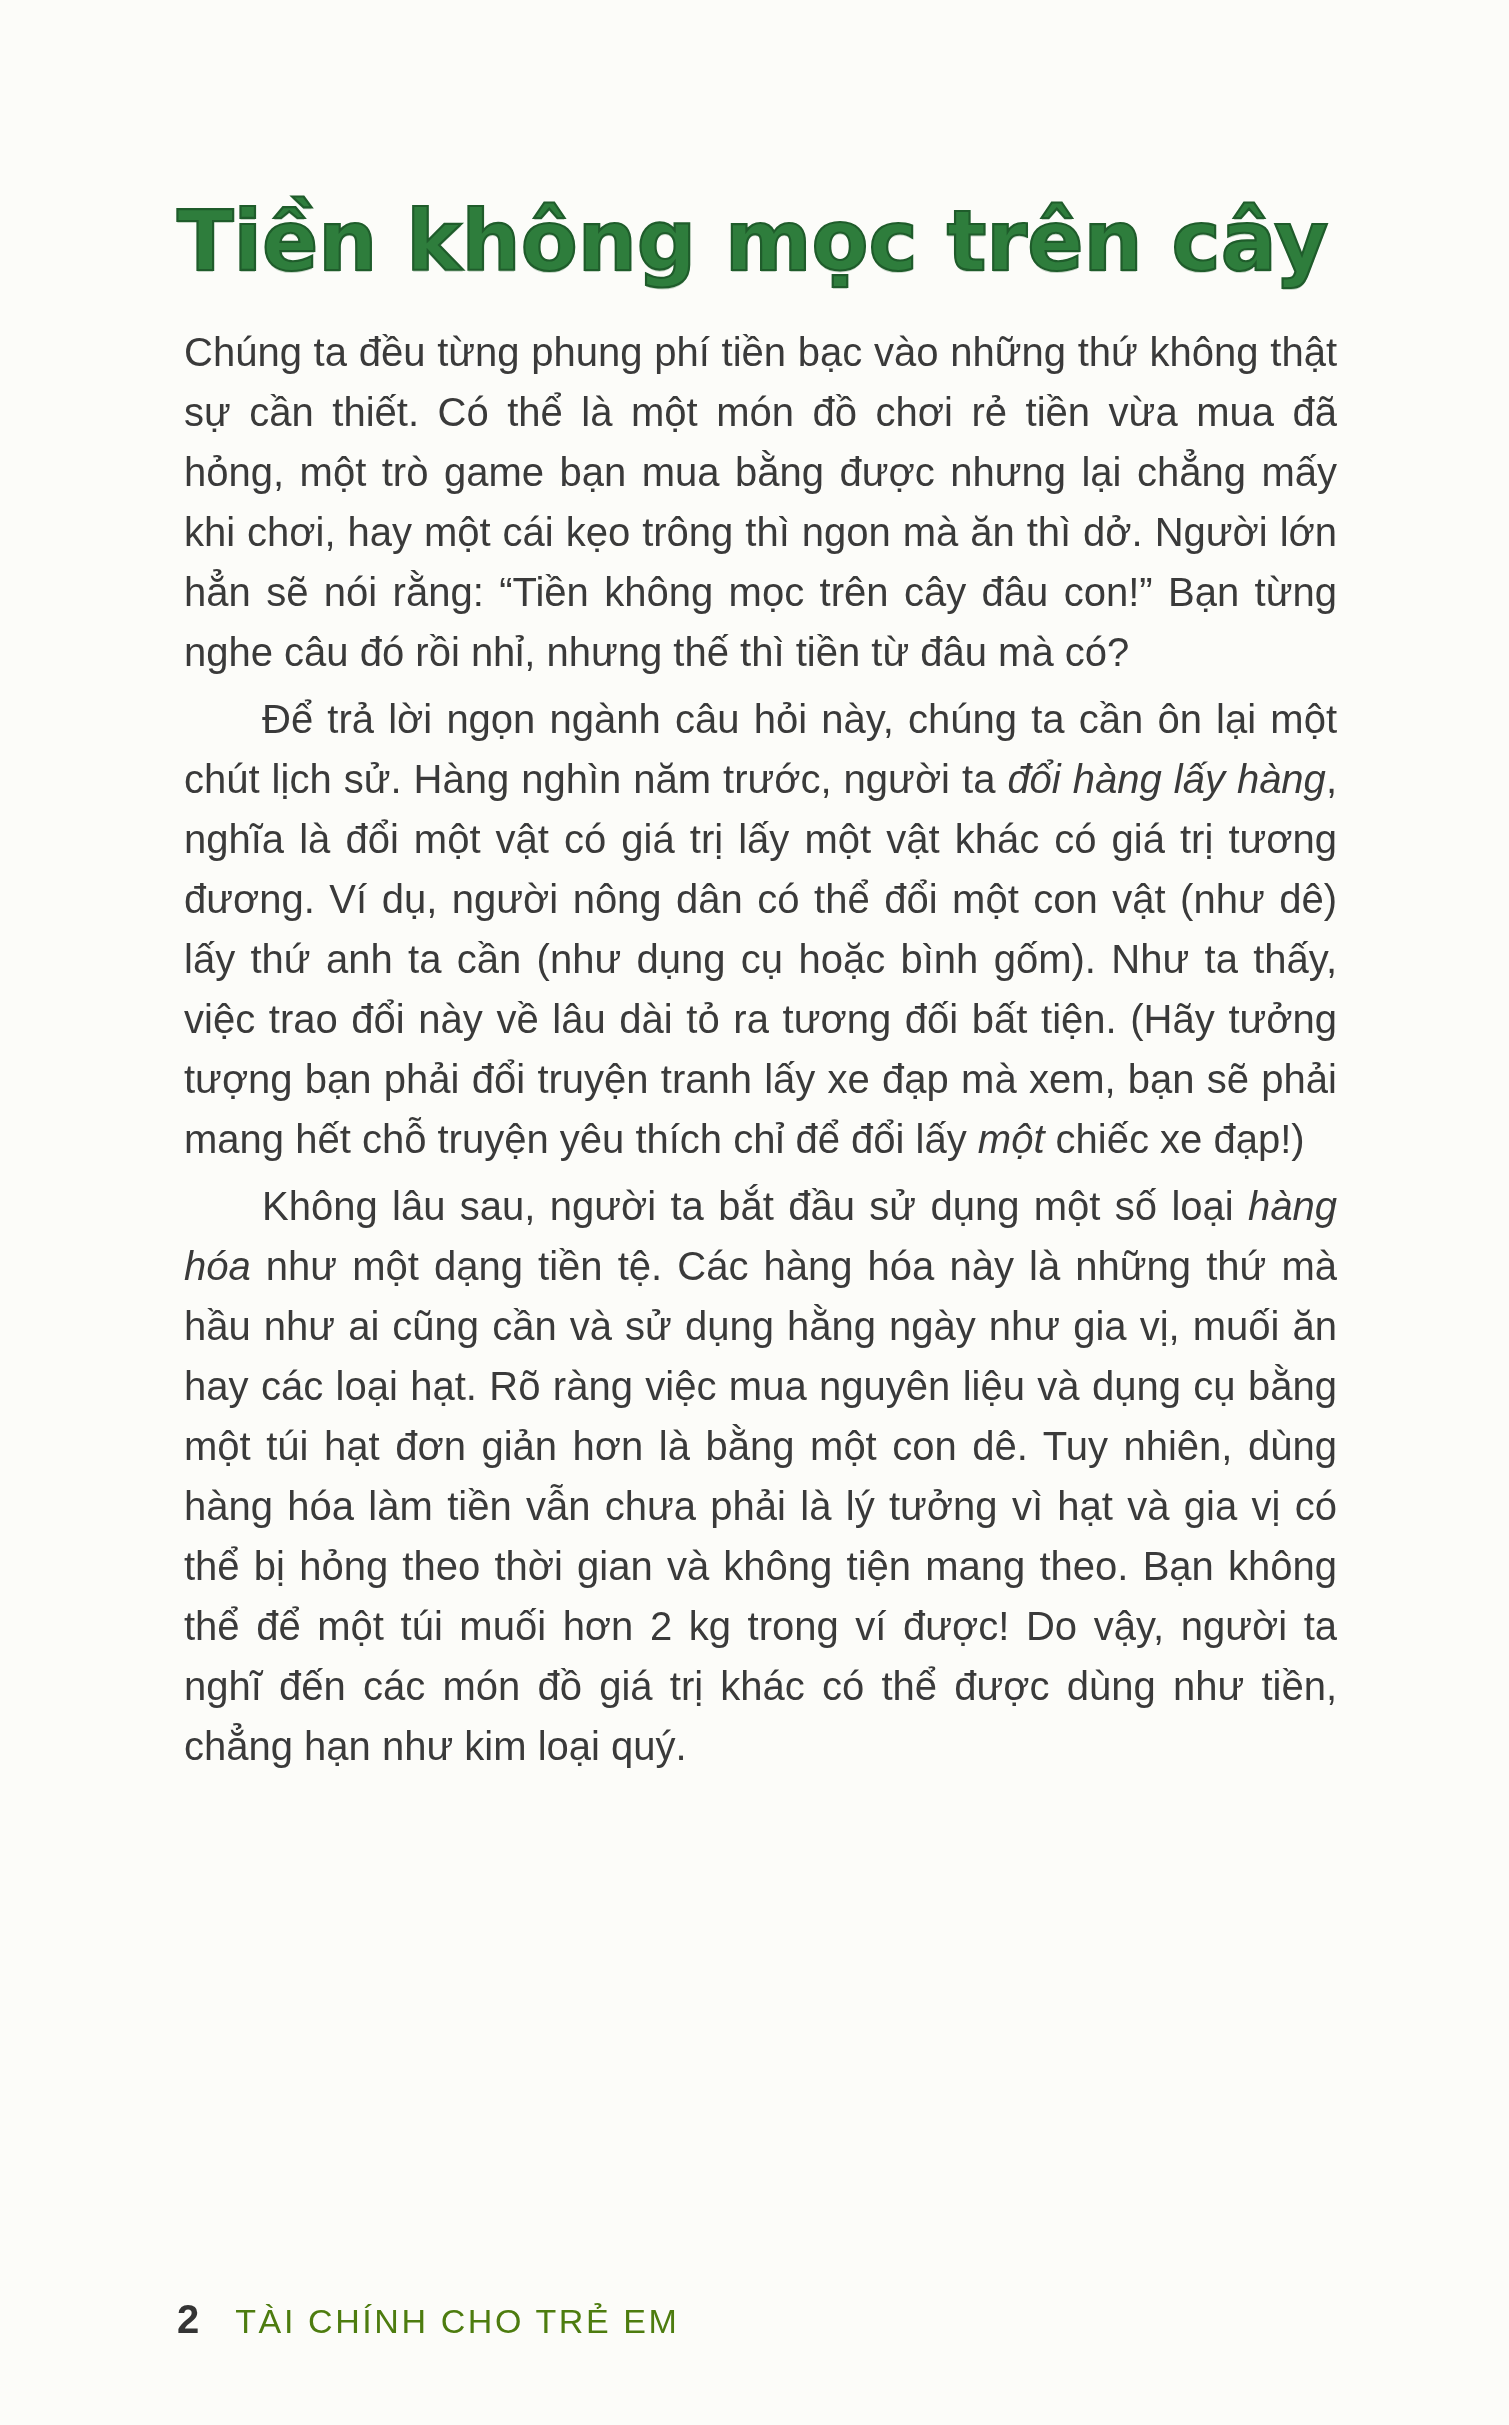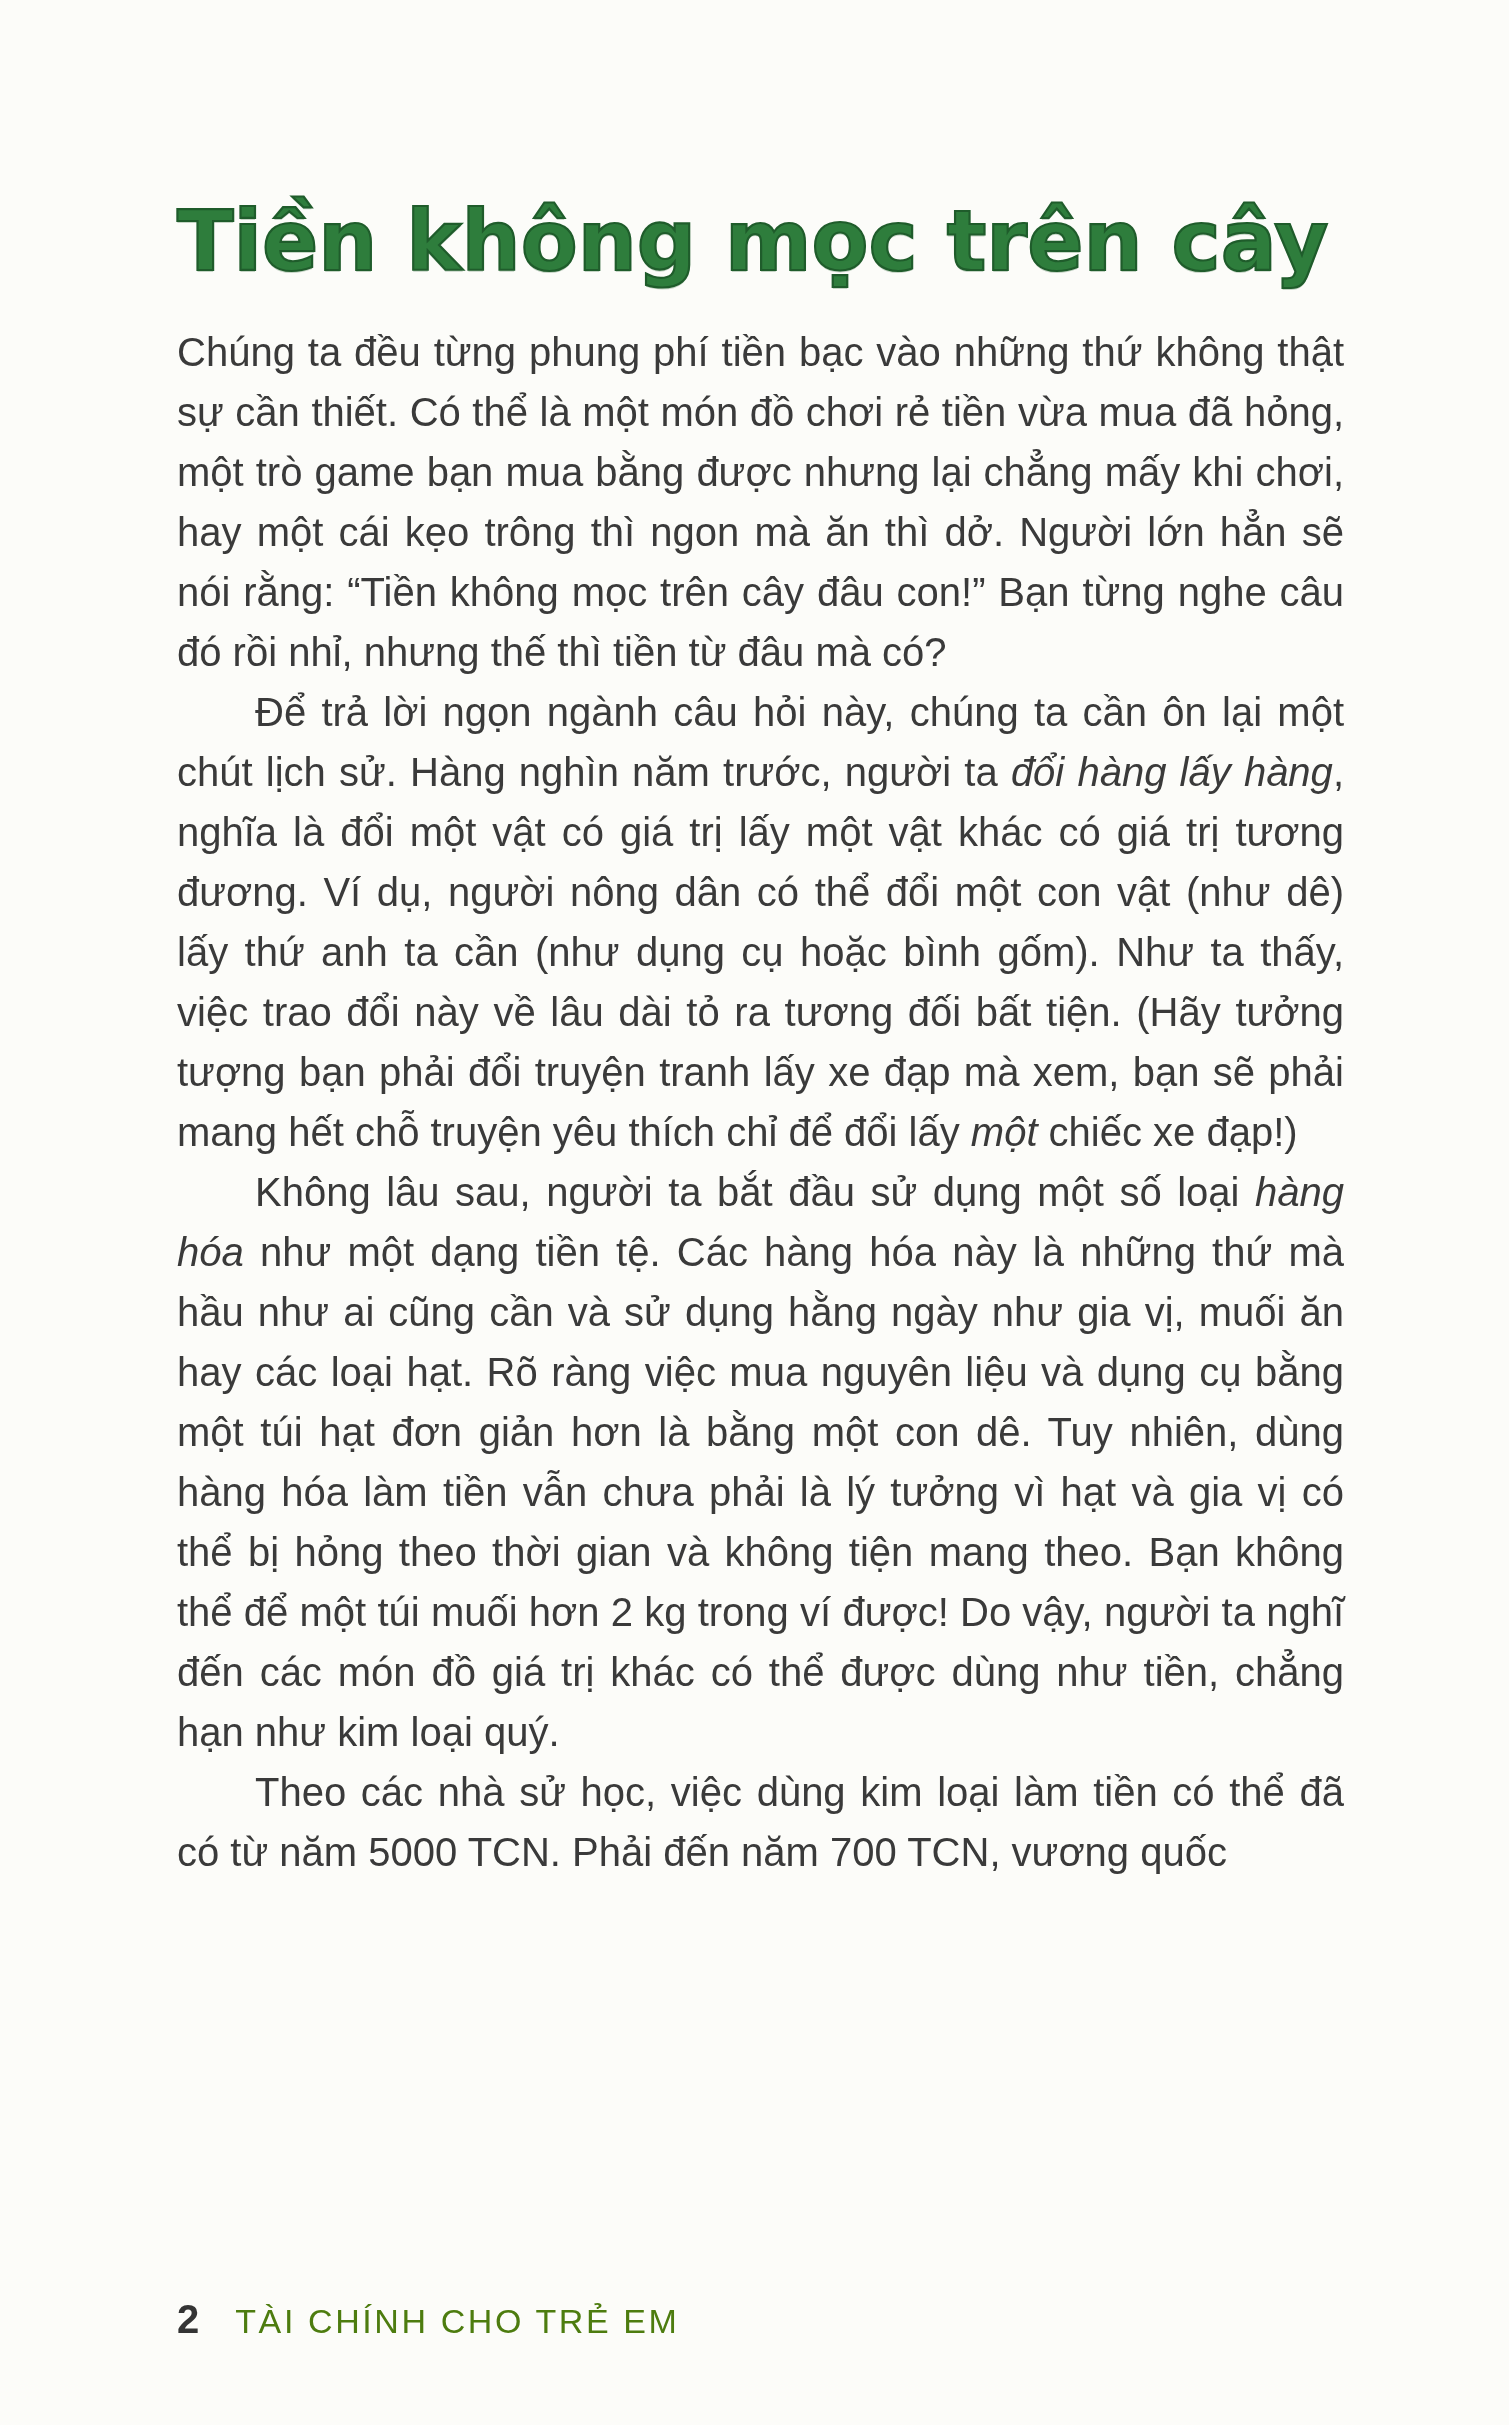--- a/index.html
+++ b/index.html
@@ -38,21 +38,21 @@
     text-shadow: 0 1.7px 0 rgba(31, 92, 43, 0.25);
     white-space: nowrap;
   }
   .body-text {
     font-size: 40px;
     line-height: 60px;
     color: var(--body-text, #3a3a3a);
     text-align: justify;
   }
   .body-text p {
-    margin: 0;
+    margin: 7px;
     padding: 0;
   }
   .body-text p.indent {
     text-indent: 78px;
   }
   .body-text em {
     font-style: italic;
   }
   .footer {
     position: absolute;
@@ -76,21 +76,20 @@
 </head>
 <body style="background: rgb(252, 252, 249);">
 
 <div class="page">
   <div class="content">
     <h1 class="title">Tiền không mọc trên cây</h1>
     <div class="body-text" id="body-text">
         <p class=""><span>Chúng ta đều từng phung phí tiền bạc vào những thứ không thật sự cần thiết. Có thể là một món đồ chơi rẻ tiền vừa mua đã hỏng, một trò game bạn mua bằng được nhưng lại chẳng mấy khi chơi, hay một cái kẹo trông thì ngon mà ăn thì dở. Người lớn hẳn sẽ nói rằng: “Tiền không mọc trên cây đâu con!” Bạn từng nghe câu đó rồi nhỉ, nhưng thế thì tiền từ đâu mà có?</span></p>
         <p class="indent"><span>Để trả lời ngọn ngành câu hỏi này, chúng ta cần ôn lại một chút lịch sử. Hàng nghìn năm trước, người ta </span><em>đổi hàng lấy hàng</em><span>, nghĩa là đổi một vật có giá trị lấy một vật khác có giá trị tương đương. Ví dụ, người nông dân có thể đổi một con vật (như dê) lấy thứ anh ta cần (như dụng cụ hoặc bình gốm). Như ta thấy, việc trao đổi này về lâu dài tỏ ra tương đối bất tiện. (Hãy tưởng tượng bạn phải đổi truyện tranh lấy xe đạp mà xem, bạn sẽ phải mang hết chỗ truyện yêu thích chỉ để đổi lấy </span><em>một</em><span> chiếc xe đạp!)</span></p>
         <p class="indent"><span>Không lâu sau, người ta bắt đầu sử dụng một số loại </span><em>hàng hóa</em><span> như một dạng tiền tệ. Các hàng hóa này là những thứ mà hầu như ai cũng cần và sử dụng hằng ngày như gia vị, muối ăn hay các loại hạt. Rõ ràng việc mua nguyên liệu và dụng cụ bằng một túi hạt đơn giản hơn là bằng một con dê. Tuy nhiên, dùng hàng hóa làm tiền vẫn chưa phải là lý tưởng vì hạt và gia vị có thể bị hỏng theo thời gian và không tiện mang theo. Bạn không thể để một túi muối hơn 2 kg trong ví được! Do vậy, người ta nghĩ đến các món đồ giá trị khác có thể được dùng như tiền, chẳng hạn như kim loại quý.</span></p>
-        <p class="indent"><span>Theo các nhà sử học, việc dùng kim loại làm tiền có thể đã có từ năm 5000 TCN. Phải đến năm 700 TCN, vương quốc</span></p>
       </div>
   </div>
   <div class="footer">
     <span class="page-number">2</span>
     <span class="book-title">TÀI CHÍNH CHO TRẺ EM</span>
   </div>
 </div>
 
 
 </body></html>

